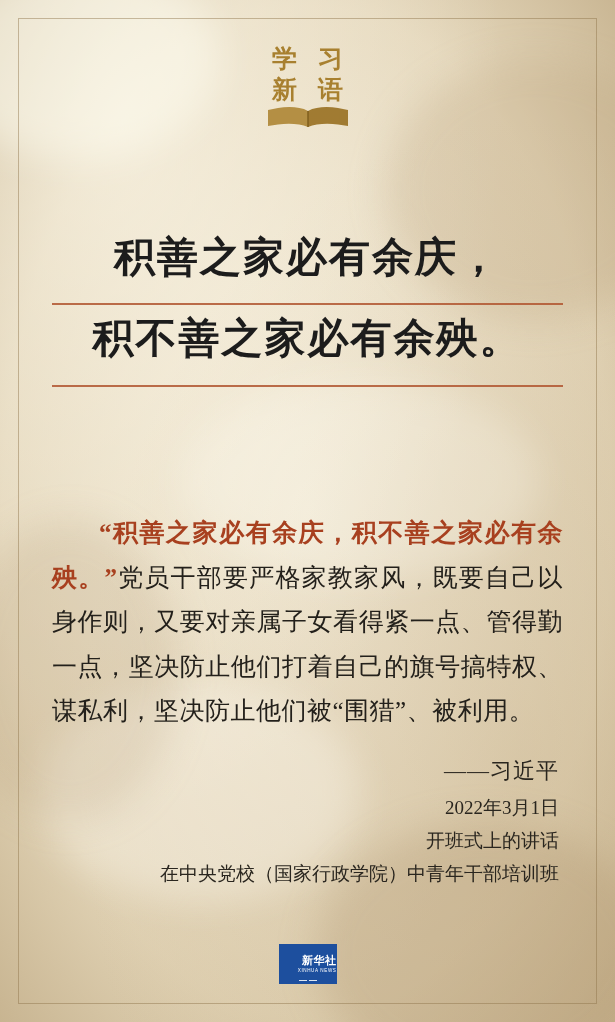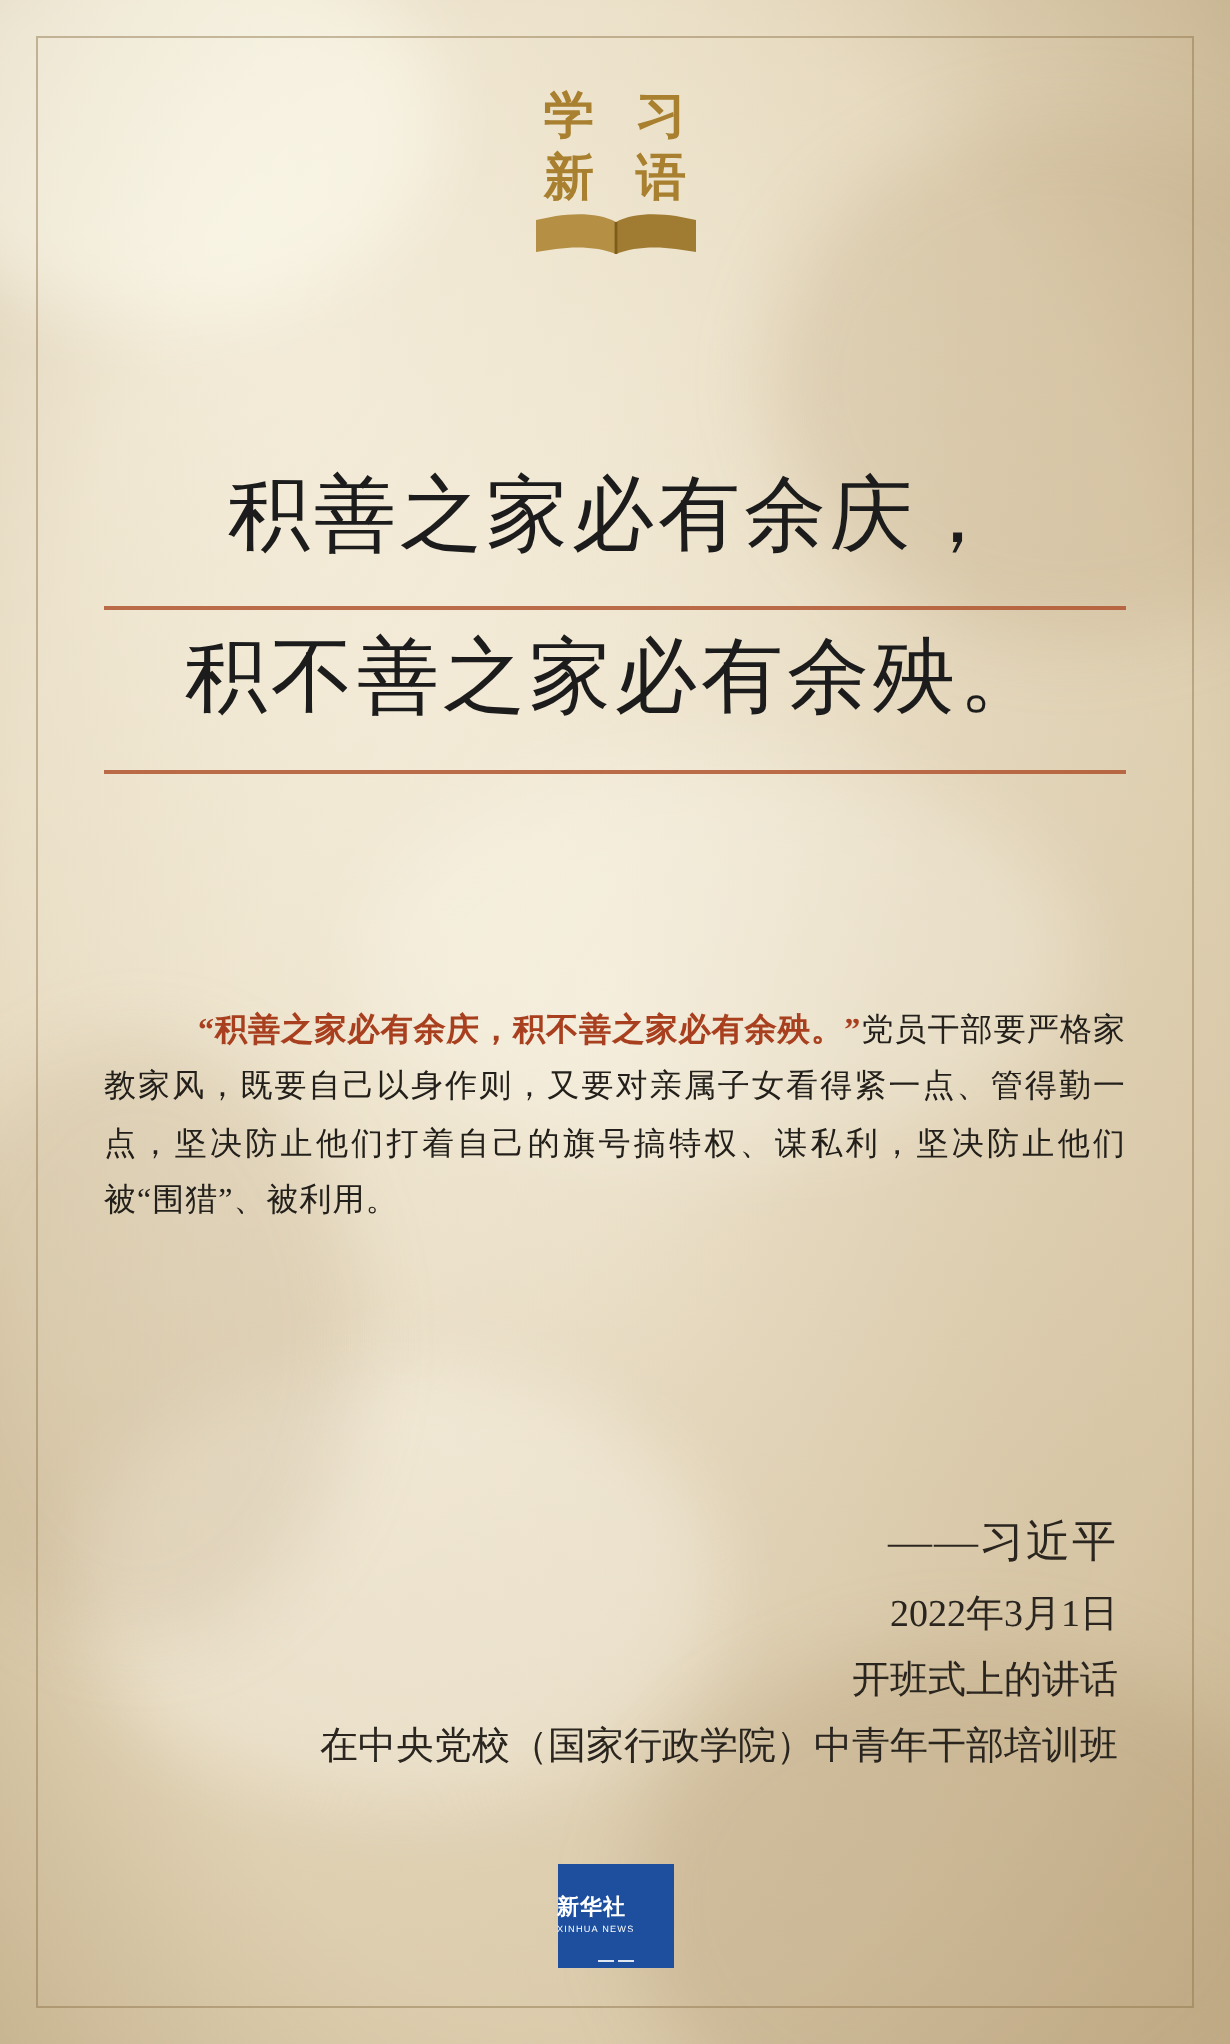--- a/index.html
+++ b/index.html
@@ -106,21 +106,21 @@
     right: 46px;
     top: 228px;
     text-align: center;
   }
   .hl-line {
     position: relative;
     display: block;
     color: #1c1c1c;
     font-size: 41px;
     line-height: 1.45;
-    font-weight: 400;
+    font-weight: 700;
     letter-spacing: 2px;
     font-family: "Liberation Serif", "DejaVu Serif", serif;
     white-space: nowrap;
     padding-bottom: 18px;
   }
   .hl-line::after {
     content: "";
     position: absolute;
     left: 6px;
     right: 6px;
@@ -131,21 +131,21 @@
   }
   .hl-line.second { margin-top: 4px; }
 
   
   .body-text {
     position: absolute;
     left: 52px;
     right: 52px;
     top: 486px;
     color: #23201b;
-    font-size: 16px;
+    font-size: 25px;
     line-height: 1.78;
     text-align: justify;
     text-justify: inter-ideograph;
     letter-spacing: 0.5px;
     text-indent: 47px;
     font-family: "Liberation Serif", "DejaVu Serif", serif;
   }
   .quote-red { color: #a8401f; font-weight: 600; }
 
   
@@ -164,27 +164,27 @@
   
   .footer {
     position: absolute;
     left: 0; right: 0;
     bottom: 38px;
     display: flex;
     justify-content: center;
   }
   .badge {
     width: 58px;
-    height: 52px;
+    height: 40px;
     background: #1d4f9e;
     position: relative;
     color: #ffffff;
     display: flex;
     flex-direction: column;
-    align-items: flex-start;
+    align-items: flex-end;
     justify-content: center;
     line-height: 1;
   }
   .badge .cn {
     font-size: 11px;
     font-weight: 700;
     letter-spacing: 0.5px;
     margin-bottom: 3px;
   }
   .badge .en {

